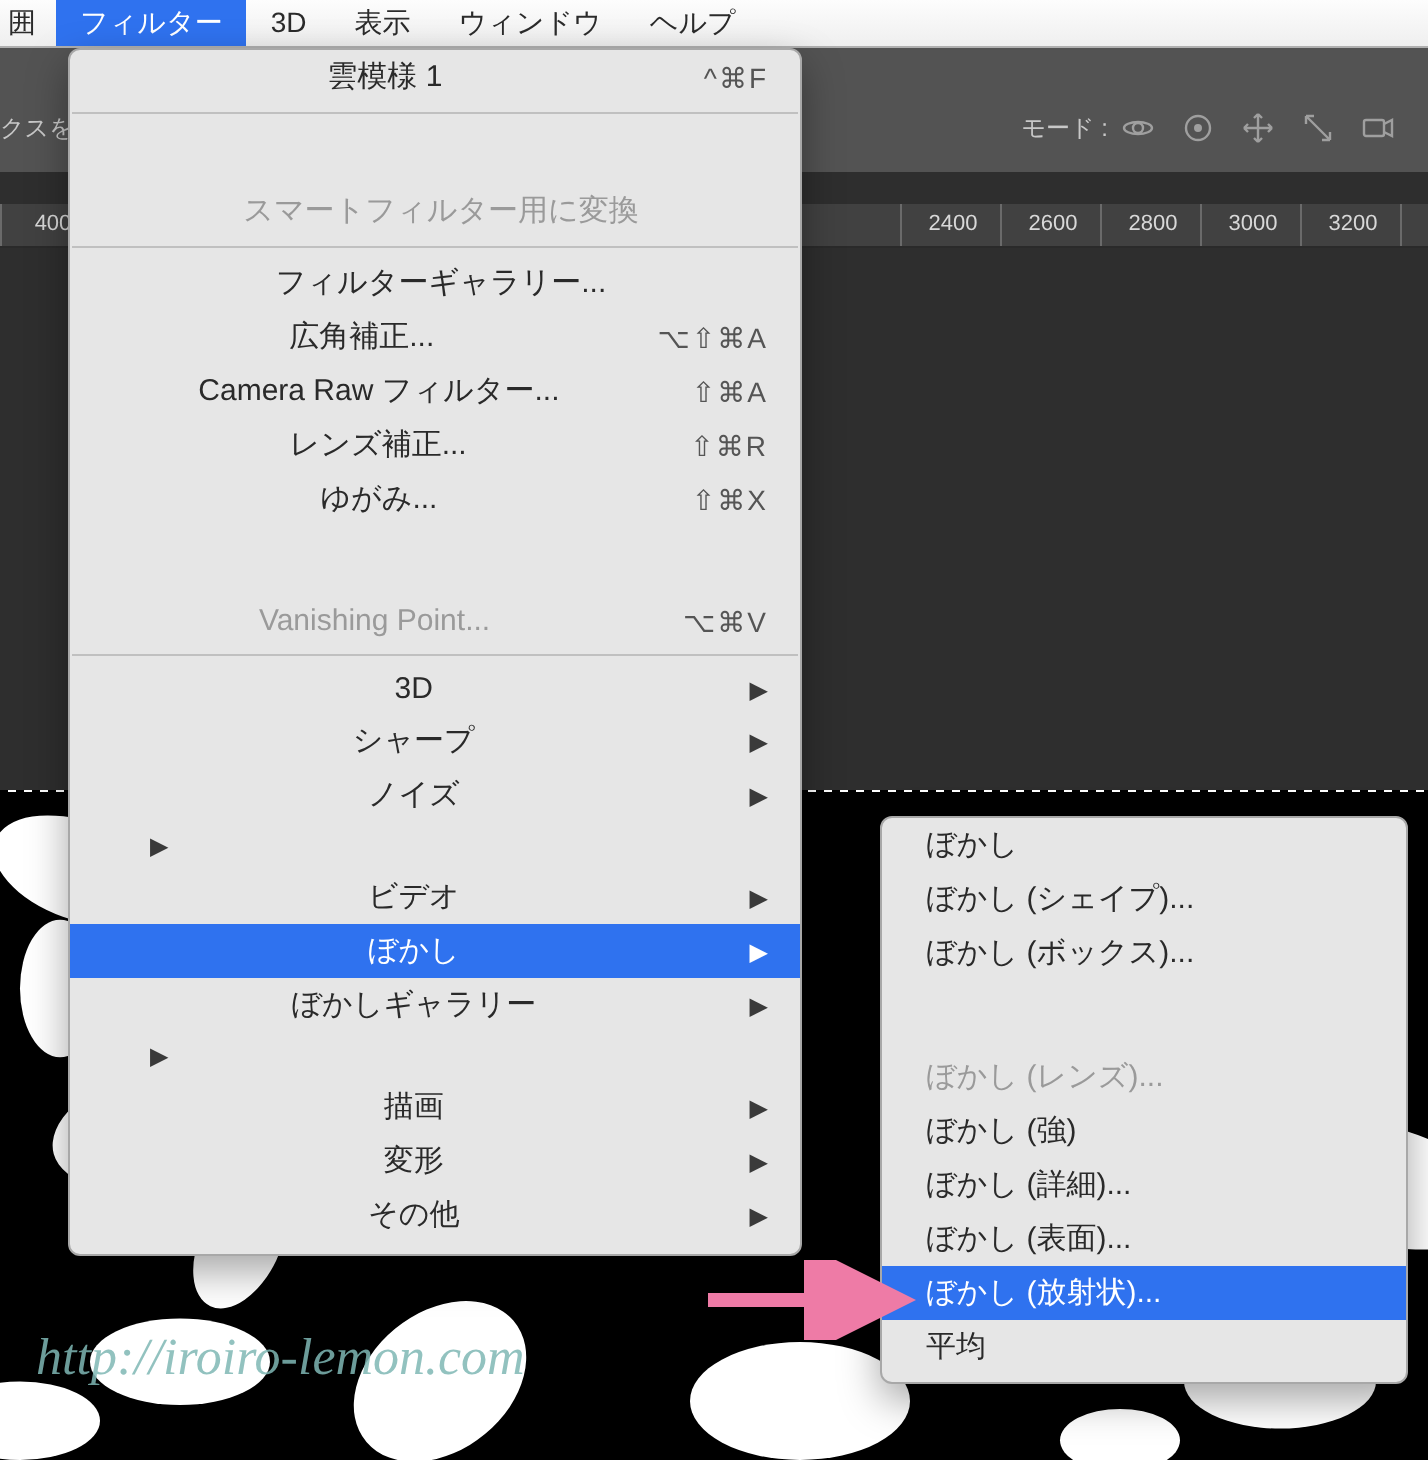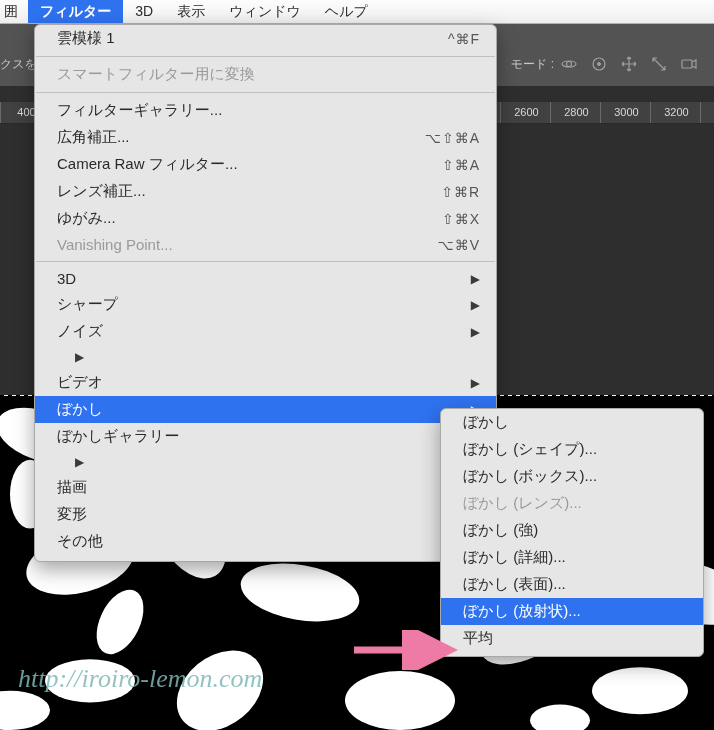--- a/index.html
+++ b/index.html
@@ -23,21 +23,20 @@
     font-size: 14px;
   }
   .menubar .menu-item {
     padding: 3px 12px;
     color: #2b2b2b;
     white-space: nowrap;
   }
   .menubar .menu-item.active {
     background: #2f72ef;
     color: #fff;
-    font-weight: bold;
   }
   .menubar .cut-left {
     padding: 3px 10px 3px 4px;
     color: #2b2b2b;
   }
 
   
   .optbar-top { height: 18px; background: #535353; }
   .optbar {
     height: 44px;
@@ -107,21 +106,21 @@
   }
   .dropdown .row {
     display: flex;
     align-items: center;
     padding: 4px 16px 4px 22px;
     font-size: 15px;
     color: #2a2a2a;
     white-space: nowrap;
     min-height: 24px;
   }
-  .dropdown .row.disabled { color: #9a9a9a; }
+  .dropdown .row.disabled { color: #9a9a9a; margin-top: 35px; }
   .dropdown .row.selected { background: #2f72ef; color: #fff; }
   .dropdown .row .label { flex: 1; }
   .dropdown .row .shortcut {
     color: #555;
     font-size: 14px;
     margin-left: 24px;
     letter-spacing: 1px;
   }
   .dropdown .row .chev {
     margin-left: 18px;
@@ -131,21 +130,22 @@
   .dropdown .row.selected .chev { color: #fff; }
   .dropdown .sep {
     height: 1px;
     background: #c0c0c0;
     margin: 4px 1px;
   }
 
   #main-menu {
     top: 24px;
     left: 34px;
-    width: 463px;
+    width: 367px;
+    text-align: center;
   }
   #sub-menu {
     top: 408px;
     left: 440px;
     width: 264px;
   }
 
   
   .annot-arrow {
     position: absolute;

